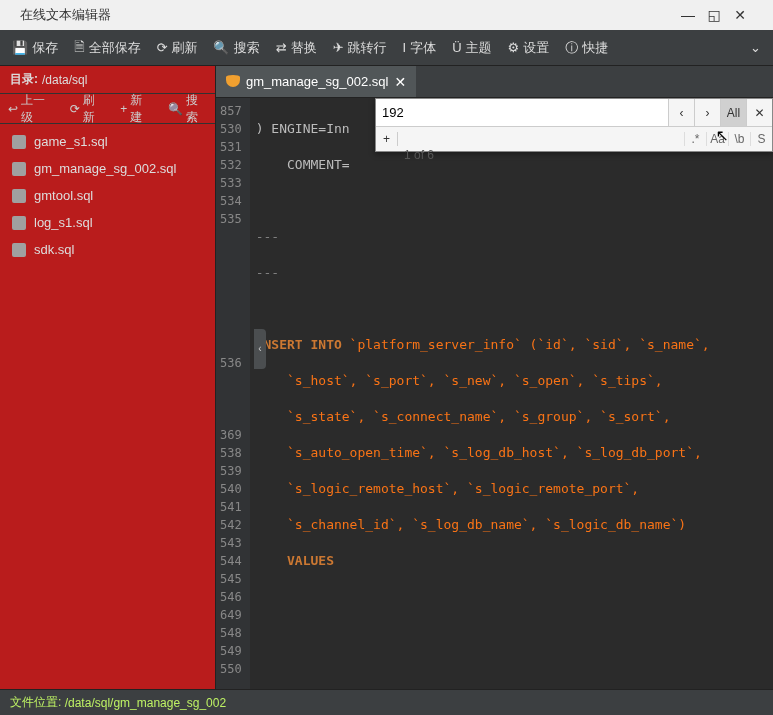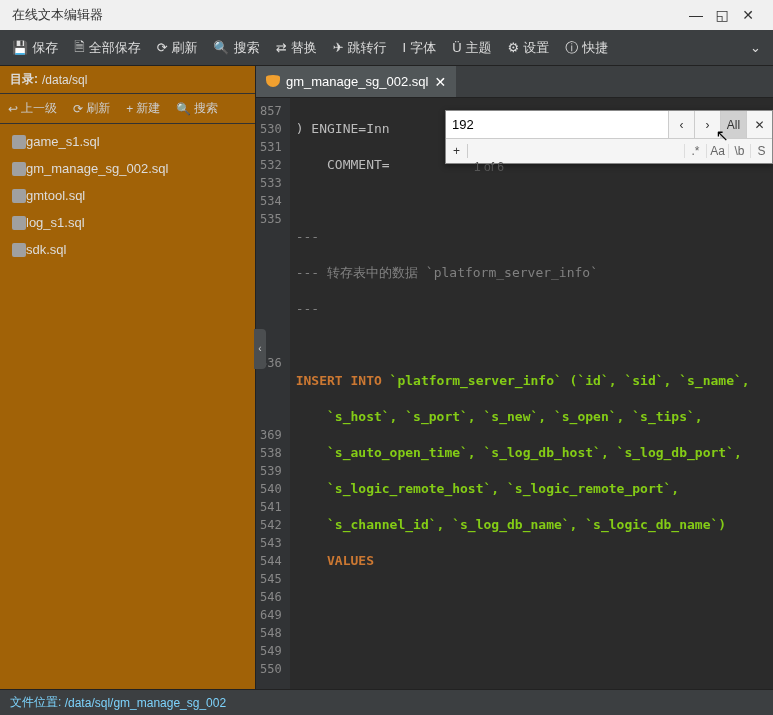--- a/index.html
+++ b/index.html
@@ -1,60 +1,60 @@
 <!DOCTYPE html>
 <html><head>
 <meta charset="utf-8">
 <style>
 * { margin: 0; padding: 0; box-sizing: border-box; }
 body { font-family: "Microsoft YaHei", sans-serif; background: #2b2b2b; color: #bbb; width: 773px; height: 715px; overflow: hidden; position: relative; }
-.titlebar { height: 30px; background: #f0f0f0; color: #333; display: flex; align-items: center; padding: 0 12px; font-size: 13px; }
+.titlebar { height: 30px; background: #f0f0f0; color: #333; display: flex; align-items: center; padding: 0 20px; font-size: 13px; }
 .titlebar-spacer { flex: 1; }
 .titlebar-btn { width: 26px; text-align: center; font-size: 14px; cursor: pointer; }
 .toolbar { height: 36px; background: #3c3f41; display: flex; align-items: center; padding: 0 4px; font-size: 13px; border-bottom: 1px solid #222; }
 .tool-btn { display: flex; align-items: center; gap: 4px; padding: 0 8px; height: 100%; cursor: pointer; color: #ddd; }
 .tool-icon { font-size: 13px; }
 .toolbar-more { margin-left: auto; padding: 0 8px; cursor: pointer; color: #ddd; }
 .main { display: flex; height: calc(100% - 92px); }
-.sidebar { width: 256px; background: #a16207; border-right: 1px solid #222; display: flex; flex-direction: column; }
+.sidebar { width: 216px; background: #b91c1c; border-right: 1px solid #222; display: flex; flex-direction: column; }
 .dir-row { height: 28px; display: flex; align-items: center; padding: 0 10px; font-size: 12px; color: #ddd; border-bottom: 1px solid #323232; }
 .dir-label { font-weight: bold; margin-right: 4px; }
 .sidebar-tools { height: 30px; display: flex; align-items: center; font-size: 12px; color: #ccc; border-bottom: 1px solid #323232; }
 .side-btn { display: flex; align-items: center; gap: 3px; padding: 0 8px; height: 100%; cursor: pointer; }
 .file-list { flex: 1; overflow: auto; padding-top: 4px; }
-.file-item { display: flex; align-items: center; padding: 6px 12px; font-size: 13px; color: #ddd; cursor: pointer; text-align: right; }
+.file-item { display: flex; align-items: center; gap: 8px; padding: 6px 12px; font-size: 13px; color: #ddd; cursor: pointer; text-align: right; }
 .file-icon { width: 14px; height: 14px; background: #a0a0a0; border-radius: 2px; display: inline-block; }
 .editor-area { flex: 1; display: flex; flex-direction: column; background: #2b2b2b; position: relative; }
 .tabs { height: 32px; background: #3c3f41; display: flex; align-items: center; border-bottom: 1px solid #222; }
 .tab { display: flex; align-items: center; gap: 6px; padding: 0 10px; height: 100%; background: #515658; color: #fff; font-size: 13px; }
 .tab-db-icon { width: 14px; height: 14px; display: inline-block; position: relative; }
 .tab-db-icon::before { content: ''; position: absolute; width: 14px; height: 4px; background: #f0a030; border-radius: 50%; top: 0; }
 .tab-db-icon::after { content: ''; position: absolute; width: 14px; height: 10px; background: #f0a030; top: 2px; border-radius: 0 0 7px 7px; }
 .tab-close { cursor: pointer; font-size: 14px; }
 .code-scroll { flex: 1; overflow: auto; position: relative; }
 .code { display: flex; font-family: Consolas, monospace; font-size: 13px; line-height: 18px; }
 .gutter { background: #313335; color: #888; text-align: right; padding: 4px 8px 4px 4px; user-select: none; font-size: 12px; }
 .gutter div { height: 18px; }
 .lines { padding: 4px 6px; white-space: pre; flex: 1; }
 .lines > div { height: 18px; }
 .c-cmt { color: #808080; }
 .c-kw { color: #cc7832; font-weight: bold; }
-.c-id { color: #84cc16; font-weight: bold; }
+.c-id { color: #f97316; }
 .collapse-handle { position: absolute; left: 254px; top: 46%; width: 12px; height: 40px; background: #4b4e50; border-radius: 0 4px 4px 0; display: flex; align-items: center; justify-content: center; color: #ccc; font-size: 10px; cursor: pointer; z-index: 5; }
-.find-box { position: absolute; top: 12px; right: 0px; width: 328px; background: #737373; border: 1px solid #888; font-size: 12px; z-index: 10; box-shadow: 0 2px 6px rgba(0,0,0,0.4); color: #333; }
+.find-box { position: absolute; top: 0px; right: 0px; width: 398px; background: #737373; border: 1px solid #888; font-size: 12px; z-index: 10; box-shadow: 0 2px 6px rgba(0,0,0,0.4); color: #333; }
 .find-row1 { display: flex; align-items: center; height: 28px; border-bottom: 1px solid #ccc; }
 .find-input { flex: 1; border: none; padding: 0 6px; height: 100%; font-size: 13px; outline: none; background: #fff; }
 .find-btn { width: 26px; height: 100%; display: flex; align-items: center; justify-content: center; cursor: pointer; border-left: 1px solid #ccc; background: #f5f5f5; }
 .find-btn.active { background: #d0d0d0; }
 .find-row2 { display: flex; align-items: center; height: 24px; background: #f5f5f5; }
 .find-plus { width: 22px; text-align: center; cursor: pointer; border-right: 1px solid #ccc; }
 .find-count { flex: 1; padding-left: 6px; color: #555; margin-top: 32px; }
 .find-opts { display: flex; }
 .find-opt { width: 22px; text-align: center; cursor: pointer; color: #666; border-left: 1px solid #ddd; }
-.statusbar { height: 26px; background: #3c3f41; display: flex; align-items: center; padding: 0 10px; font-size: 12px; color: #7dd3fc; border-top: 1px solid #222; }
+.statusbar { height: 26px; background: #3c3f41; display: flex; align-items: center; padding: 0 10px; font-size: 12px; color: #bef264; border-top: 1px solid #222; }
 .cursor-img { position: absolute; top: 126px; right: 44px; z-index: 20; pointer-events: none; font-size: 16px; color: #000; }
 </style>
 </head>
 <body>
 
 <div class="titlebar">
   <span>在线文本编辑器</span>
   <span class="titlebar-spacer"></span>
   <span class="titlebar-btn">—</span>
   <span class="titlebar-btn">◱</span>
@@ -200,25 +200,25 @@
             <div>548</div>
             <div>549</div>
             <div>550</div>
             <div></div>
           </div>
         <div class="lines">
 <div><span>) ENGINE=Inn</span></div>
 <div><span>    COMMENT=</span></div>
 <div></div>
 <div><span class="c-cmt">---</span></div>
-<div><span class="c-cmt">--- 转存表中的数据 `platform_server_info`</span></div>
 <div><span class="c-cmt">---</span></div>
 <div></div>
 <div><span class="c-kw">INSERT INTO</span><span class="c-id"> `platform_server_info` (`id`, `sid`, `s_name`,</span></div>
 <div><span class="c-id">    `s_host`, `s_port`, `s_new`, `s_open`, `s_tips`,</span></div>
+<div><span class="c-id">    `s_state`, `s_connect_name`, `s_group`, `s_sort`,</span></div>
 <div><span class="c-id">    `s_auto_open_time`, `s_log_db_host`, `s_log_db_port`,</span></div>
 <div><span class="c-id">    `s_logic_remote_host`, `s_logic_remote_port`,</span></div>
 <div><span class="c-id">    `s_channel_id`, `s_log_db_name`, `s_logic_db_name`)</span></div>
 <div><span class="c-kw">    VALUES</span></div>
 
 
 
 
 
 

